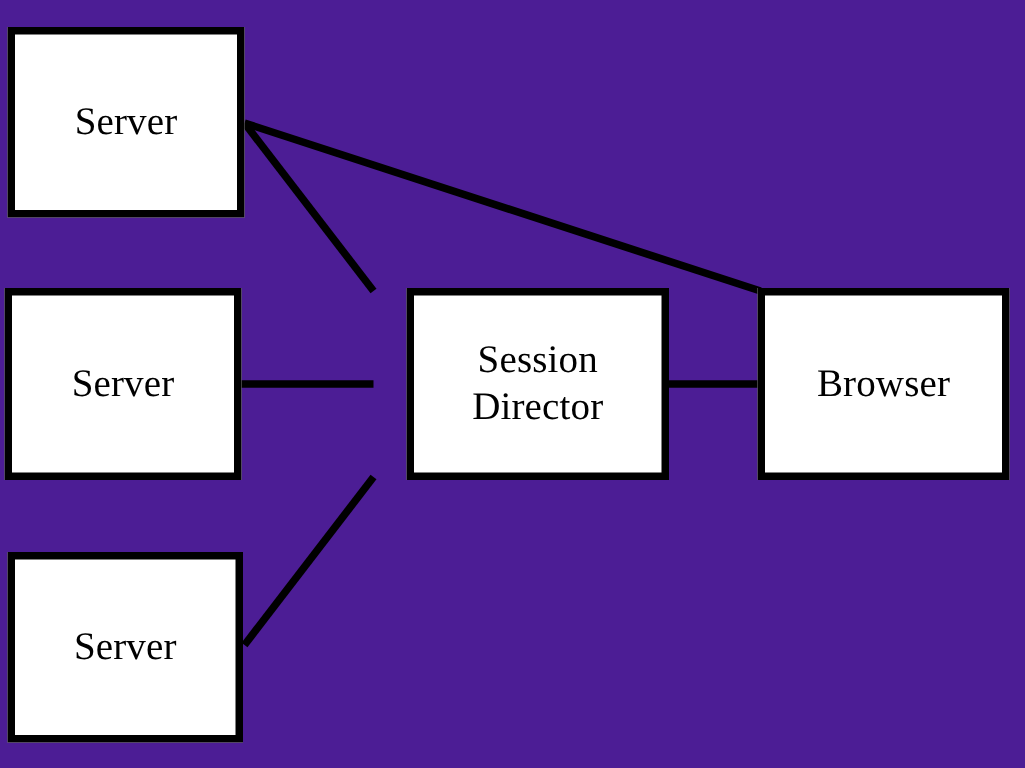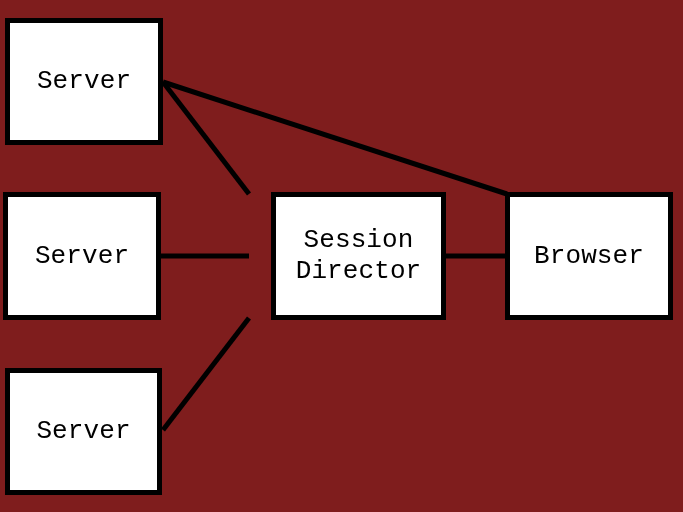--- a/index.html
+++ b/index.html
@@ -4,23 +4,23 @@
 <style>
   html, body {
     margin: 0;
     padding: 0;
     background: #ffffff;
   }
   #canvas {
     position: relative;
     width: 683px;
     height: 512px;
-    background: #7f1d1d;
+    background: #4c1d95;
     overflow: hidden;
-    font-family: Liberation Mono, monospace;
+    font-family: Liberation Serif, serif;
   }
   #edge-layer {
     position: absolute;
     left: 0;
     top: 0;
     width: 683px;
     height: 512px;
     pointer-events: none;
   }
   .node {

